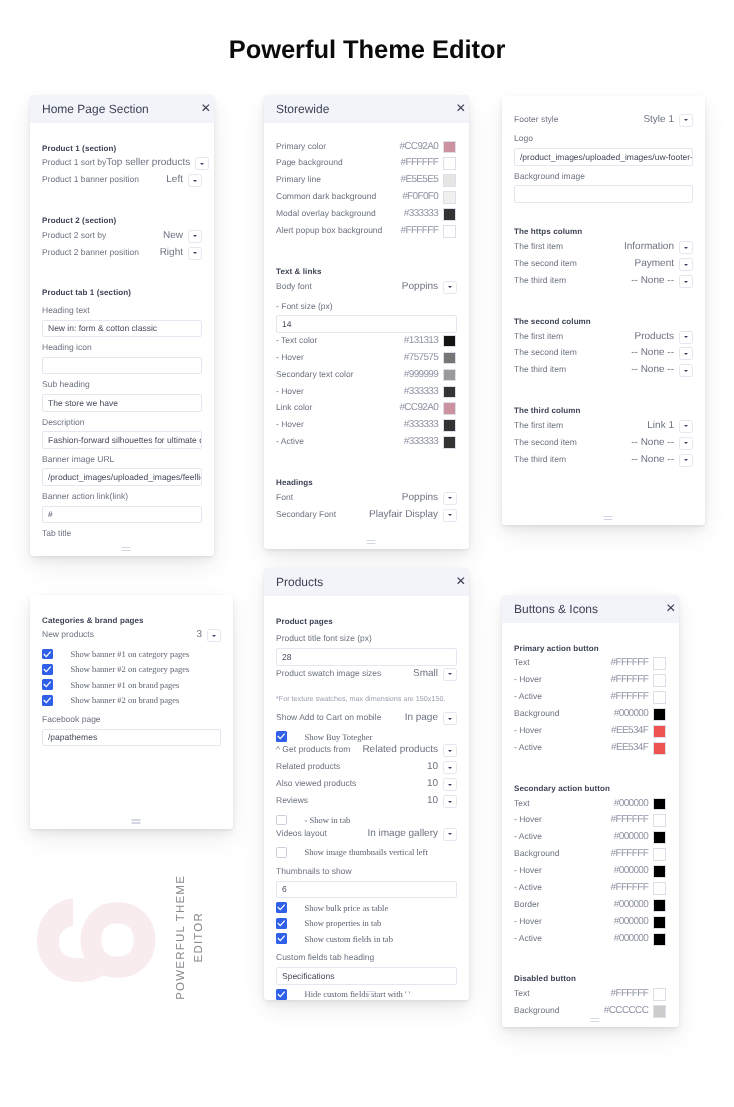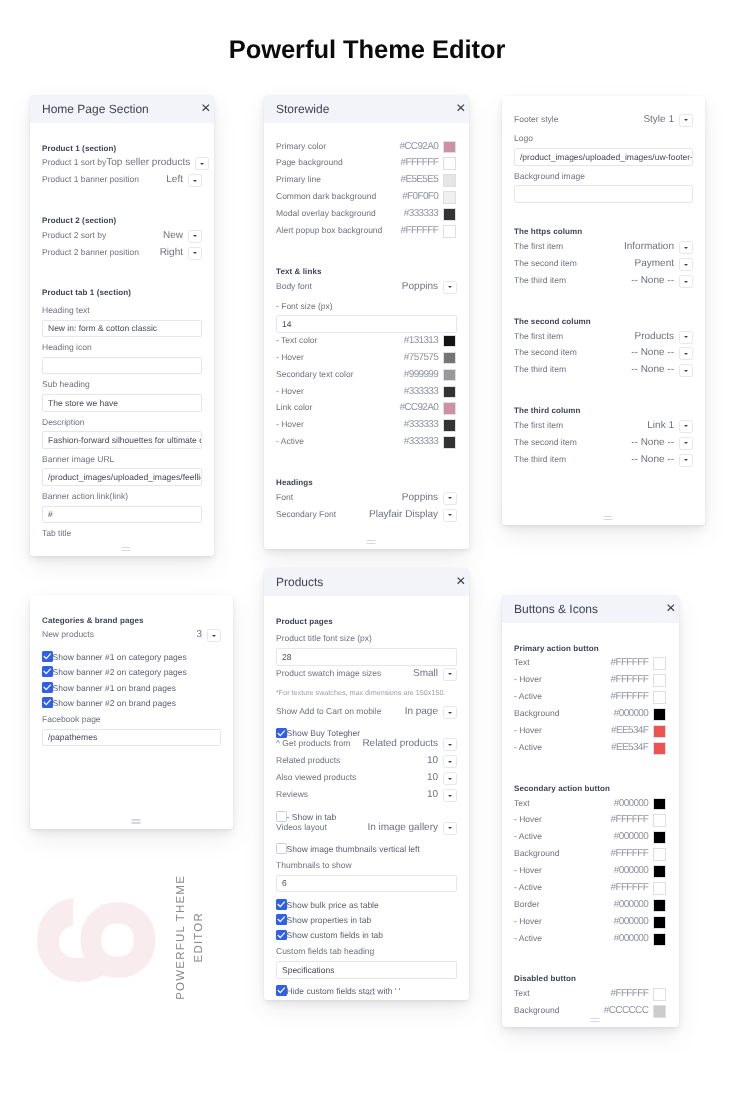--- a/index.html
+++ b/index.html
@@ -35,23 +35,23 @@
   .sel{width:14px;height:13px;border:1px solid #e4e7f0;border-radius:2.5px;background:#fff;
         display:flex;align-items:center;justify-content:center;flex:none;cursor:pointer;}
   .sel .cv{width:0;height:0;border-left:2px solid transparent;border-right:2px solid transparent;
         border-top:2.8px solid #3a4060;}
   .swatch{width:12.8px;height:12.6px;border:1px solid #dcdfe8;flex:none;cursor:pointer;margin-right:1px;}
   .fld{height:17.6px;border:1px solid #e4e7ef;border-radius:2px;background:#fff;
         font-size:8.5px;color:#45495a;display:flex;align-items:center;padding:0 5px;
         margin:1px 0 2px 0;overflow:hidden;white-space:nowrap;cursor:text;}
   .sub{font-size:8.5px;color:#6c7280;height:16.6px;line-height:16.6px;}
   .cbrow + .sub{margin-top:3px;}
-  .note{font-size:7.2px;color:#9ba1b0;line-height:11.6px;margin:2px 0 8px 0;}
+  .note{font-size:7.2px;color:#9ba1b0;line-height:11.6px;margin:8px 0 8px 0;}
   .note.narrow{max-width:150px;}
-  .cbrow{display:flex;align-items:flex-end;gap:0;height:15.4px;cursor:pointer;}
+  .cbrow{display:flex;align-items:center;gap:18px;height:15.4px;cursor:pointer;font-family:Liberation Serif, serif;}
   .cb{width:10.6px;height:10.8px;border-radius:1.5px;flex:none;border:1px solid #c9ced9;background:#fff;
        position:relative;}
   .cb.on{background:#3060ea;border:none;}
   .cb svg{position:absolute;left:0;top:0;display:none;}
   .cb.on svg{display:block;}
   .cbrow .lbl{font-size:8.5px;color:#5b6171;}
 
   
   .logo-wrap{will-change:transform;position:absolute;left:35px;top:860px;width:200px;height:150px;}
   .logo-svg{position:absolute;left:0;top:36px;}

